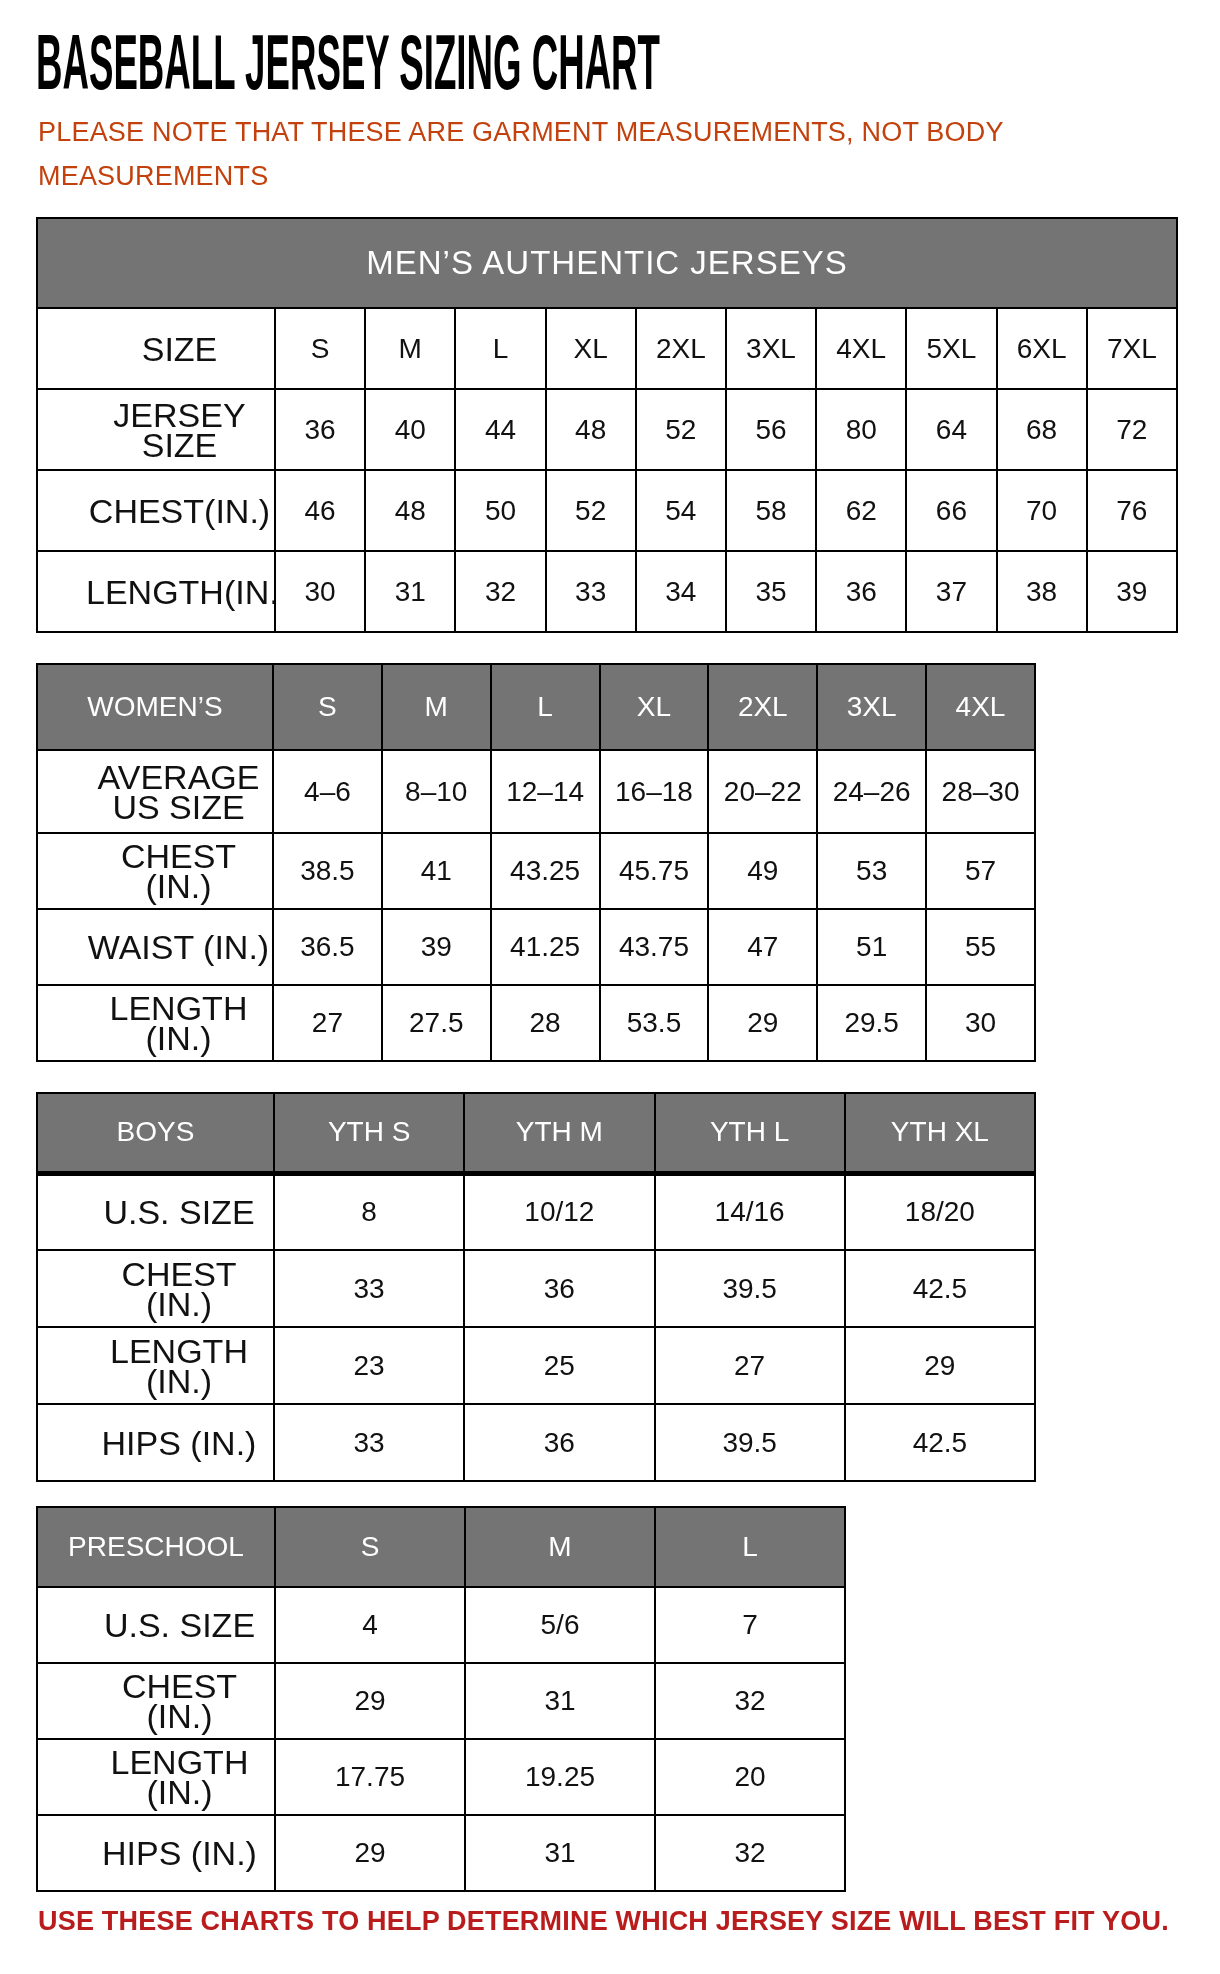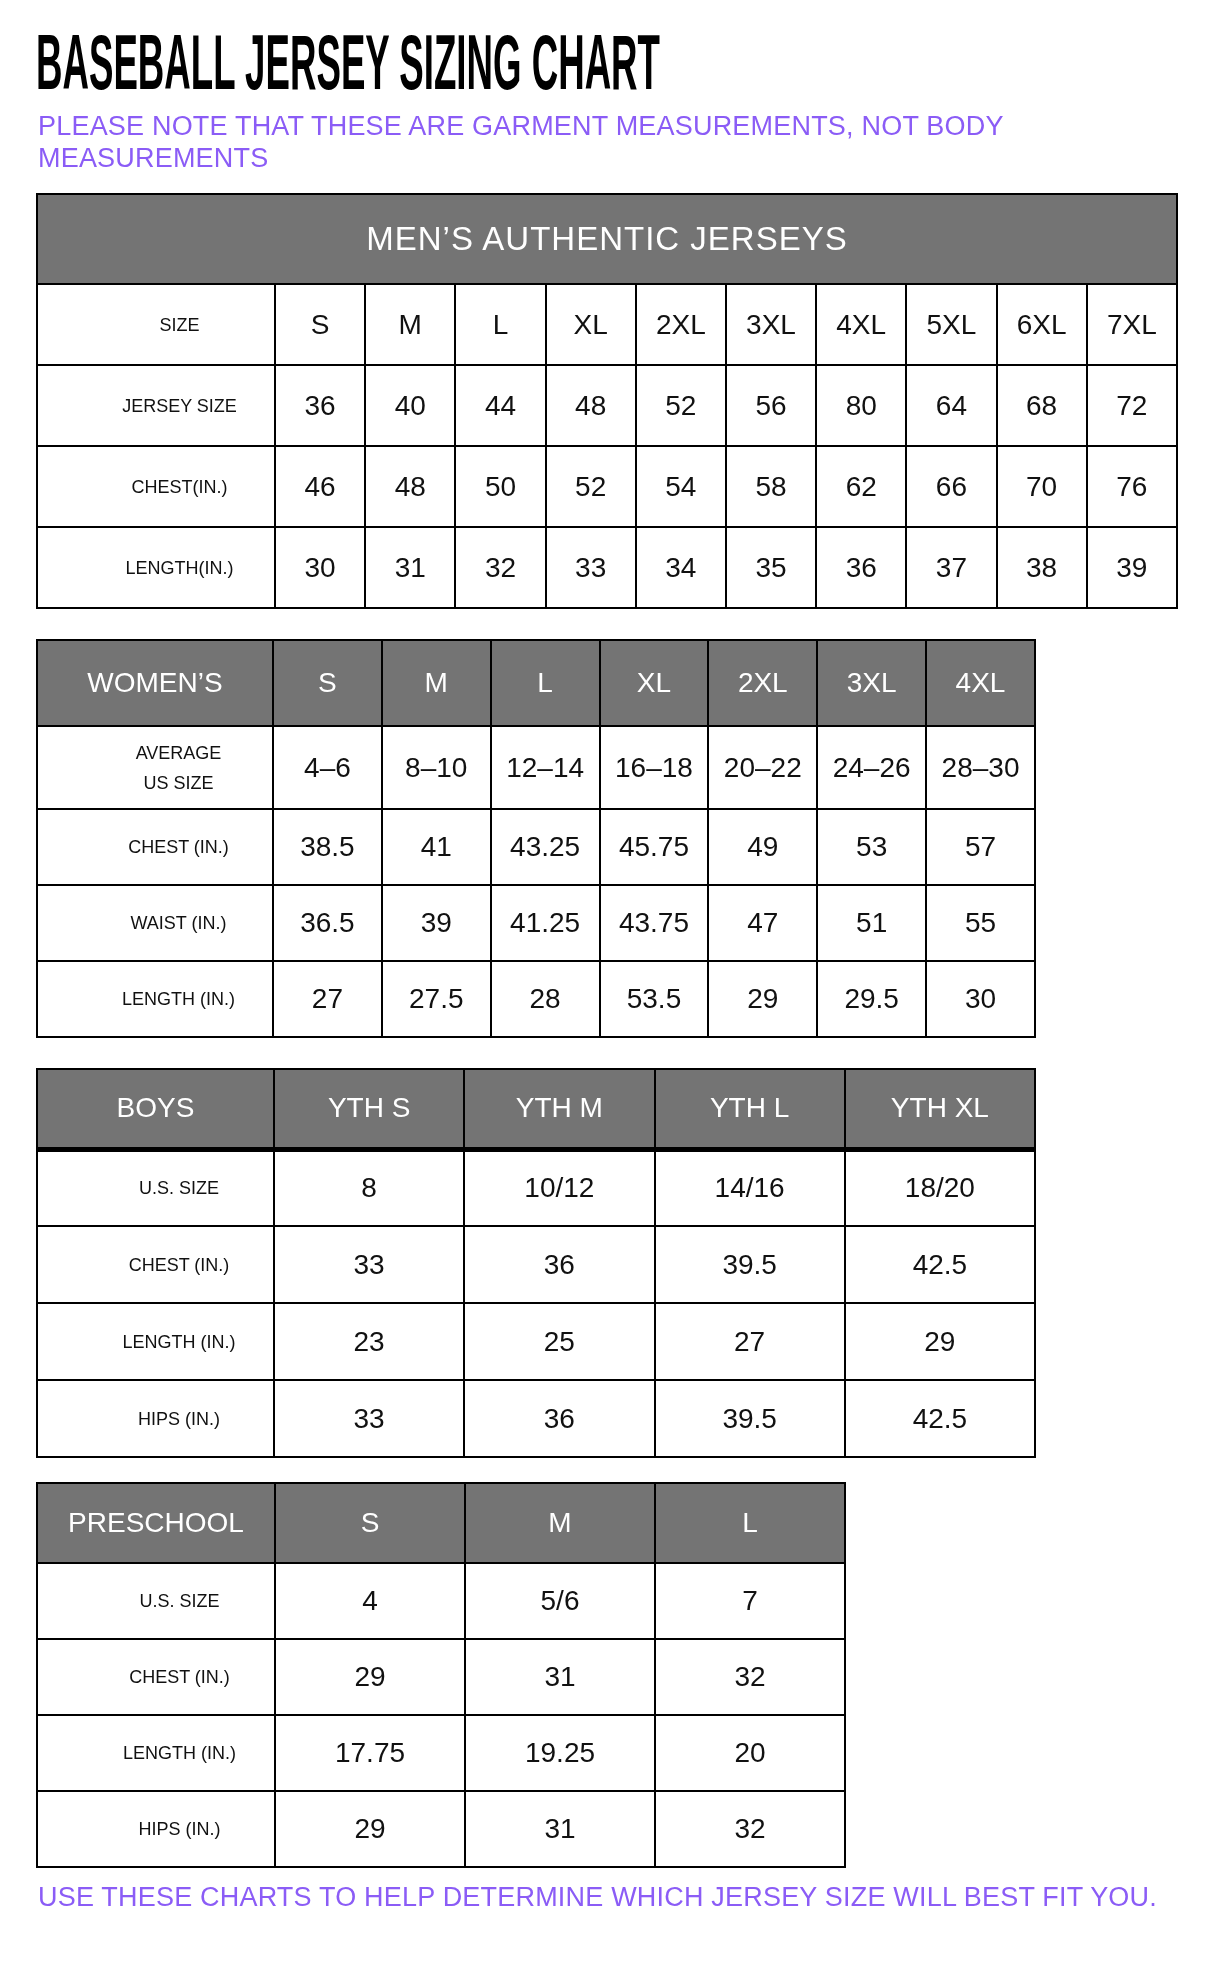--- a/index.html
+++ b/index.html
@@ -24,39 +24,39 @@
     line-height: 64px;
     font-weight: 800;
     color: #000000;
     transform: scaleX(0.47);
     transform-origin: 0 50%;
     letter-spacing: 0px;
   }
   .note {
     margin: 0 0 19px 2px;
     max-width: 1125px;
-    color: #8b5cf6;
+    color: #c2410c;
     font-size: 27px;
-    line-height: 32px;
+    line-height: 44px;
     font-weight: 400;
     letter-spacing: 0.2px;
   }
   table.tbl {
     border-collapse: collapse;
     table-layout: fixed;
     empty-cells: show;
   }
   table.tbl td {
     border: 2px solid #000000;
     text-align: center;
     vertical-align: middle;
     overflow: hidden;
   }
   td.lbl {
-    font-size: 18px;
+    font-size: 34px;
     white-space: pre-line;
     line-height: 30px;
     padding-left: 48px;
   }
   td.val { font-size: 28px; }
   td.banner {
     background: #747474;
     color: #ffffff;
     font-size: 33px;
     letter-spacing: 1px;
@@ -85,23 +85,23 @@
   .boys tr { height: 77px; }
   .boys tr.head-row { height: 80px; padding-left: 11px; }
   .boys tr.head-row td { border-bottom-width: 5px; }
   
   table.preschool { width: 810px; margin-bottom: 14px; }
   .preschool col.c-lbl { width: 238px; }
   .preschool tr { height: 76px; }
   .preschool tr.head-row { height: 80px; }
   .footer {
     margin: 0 0 0 2px;
-    color: #8b5cf6;
+    color: #b91c1c;
     font-size: 27px;
-    font-weight: 400;
+    font-weight: 700;
     letter-spacing: 0.2px;
     white-space: nowrap;
   }
 </style>
 </head>
 <body>
 
 <div>
 
   <h1 class="title">

